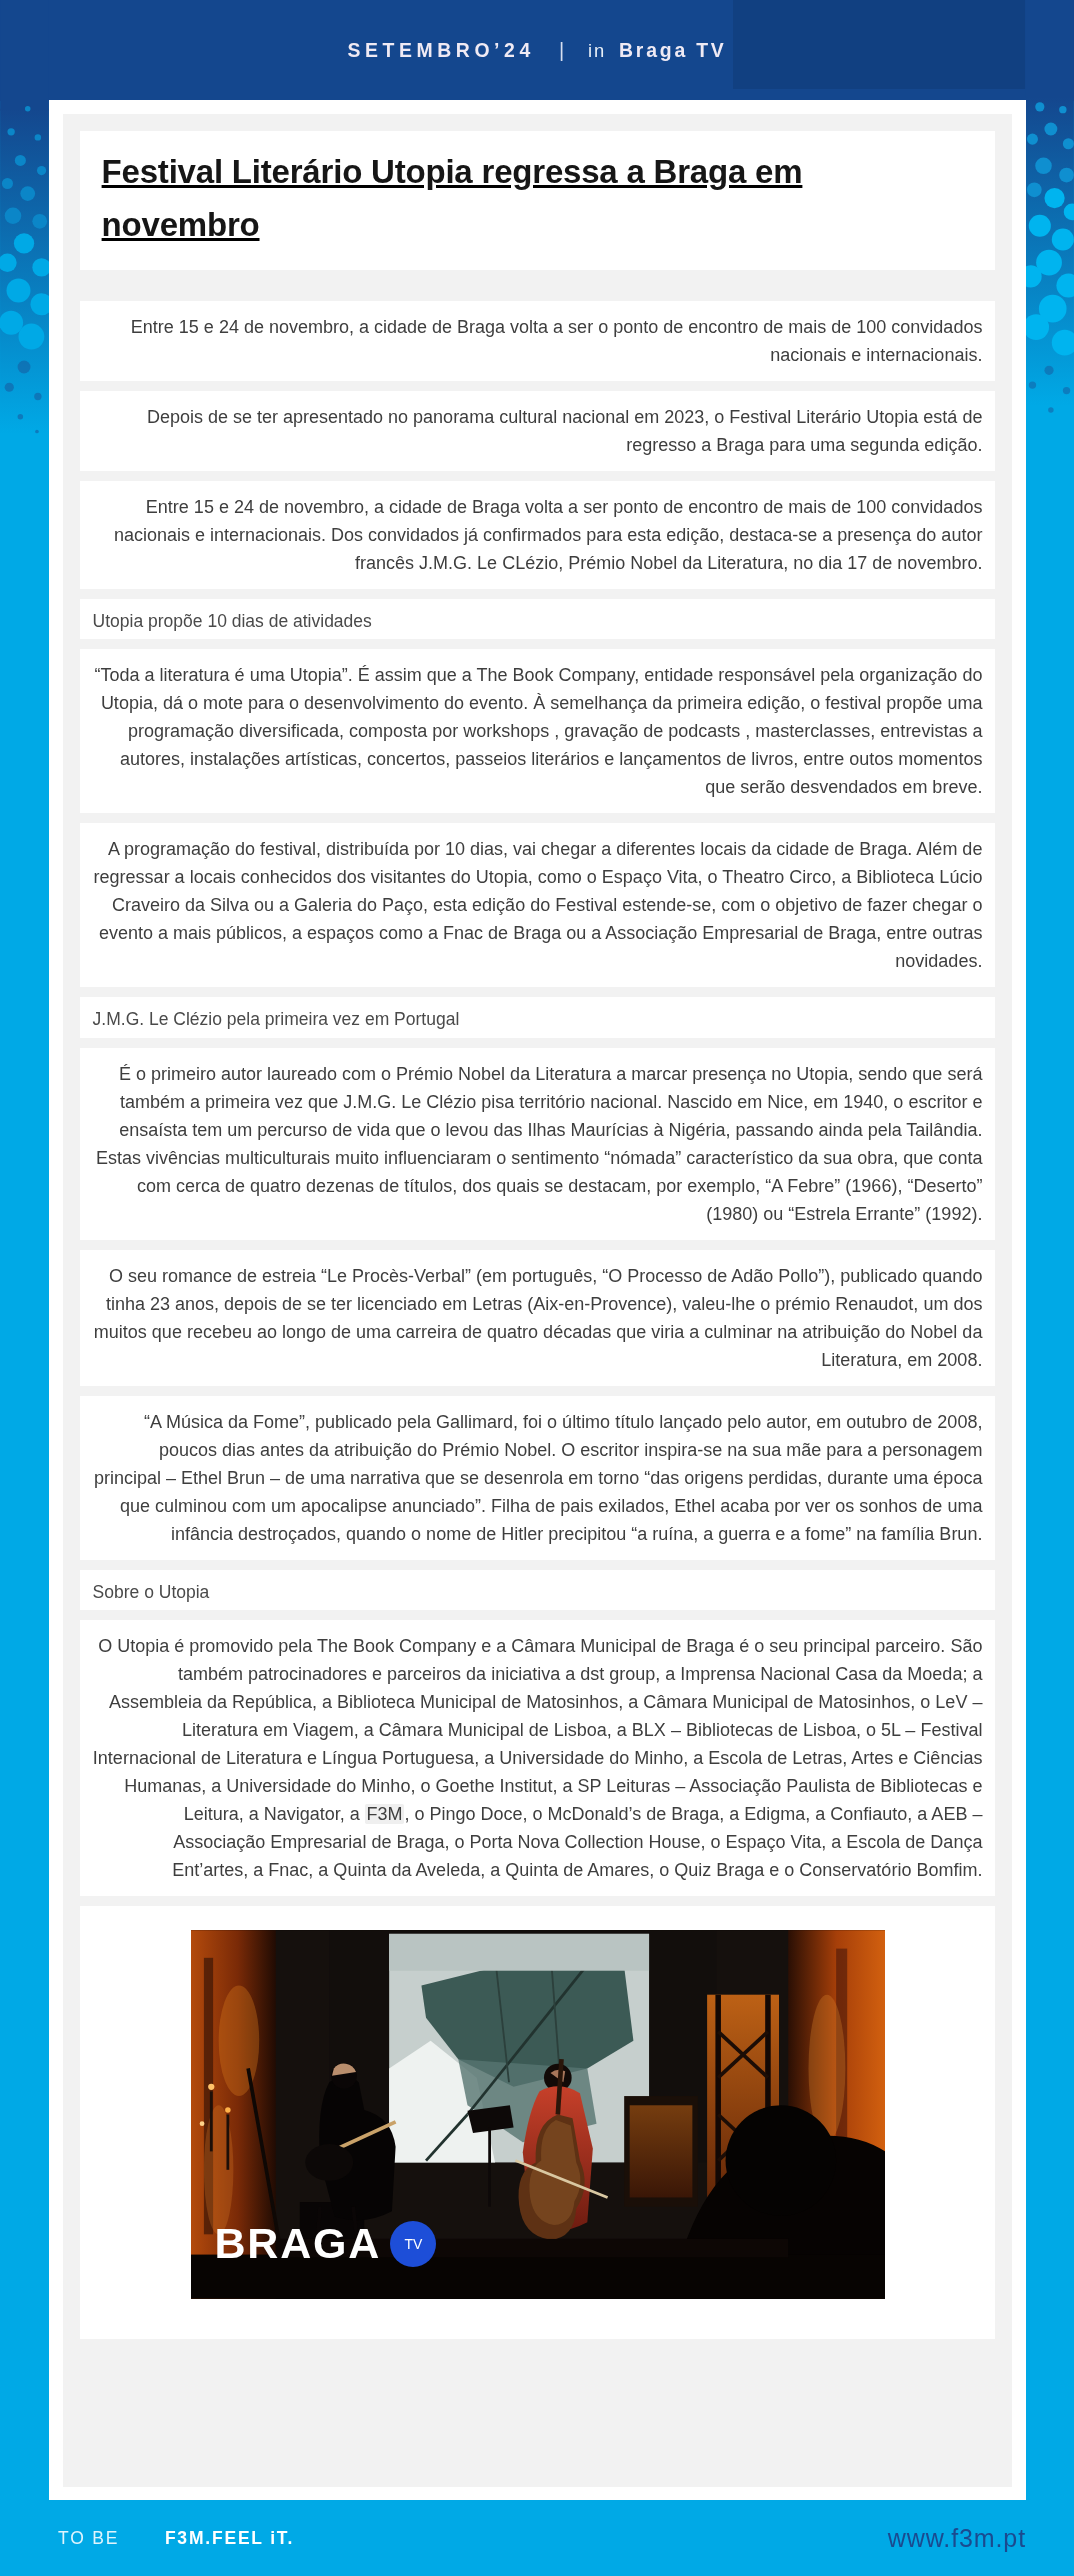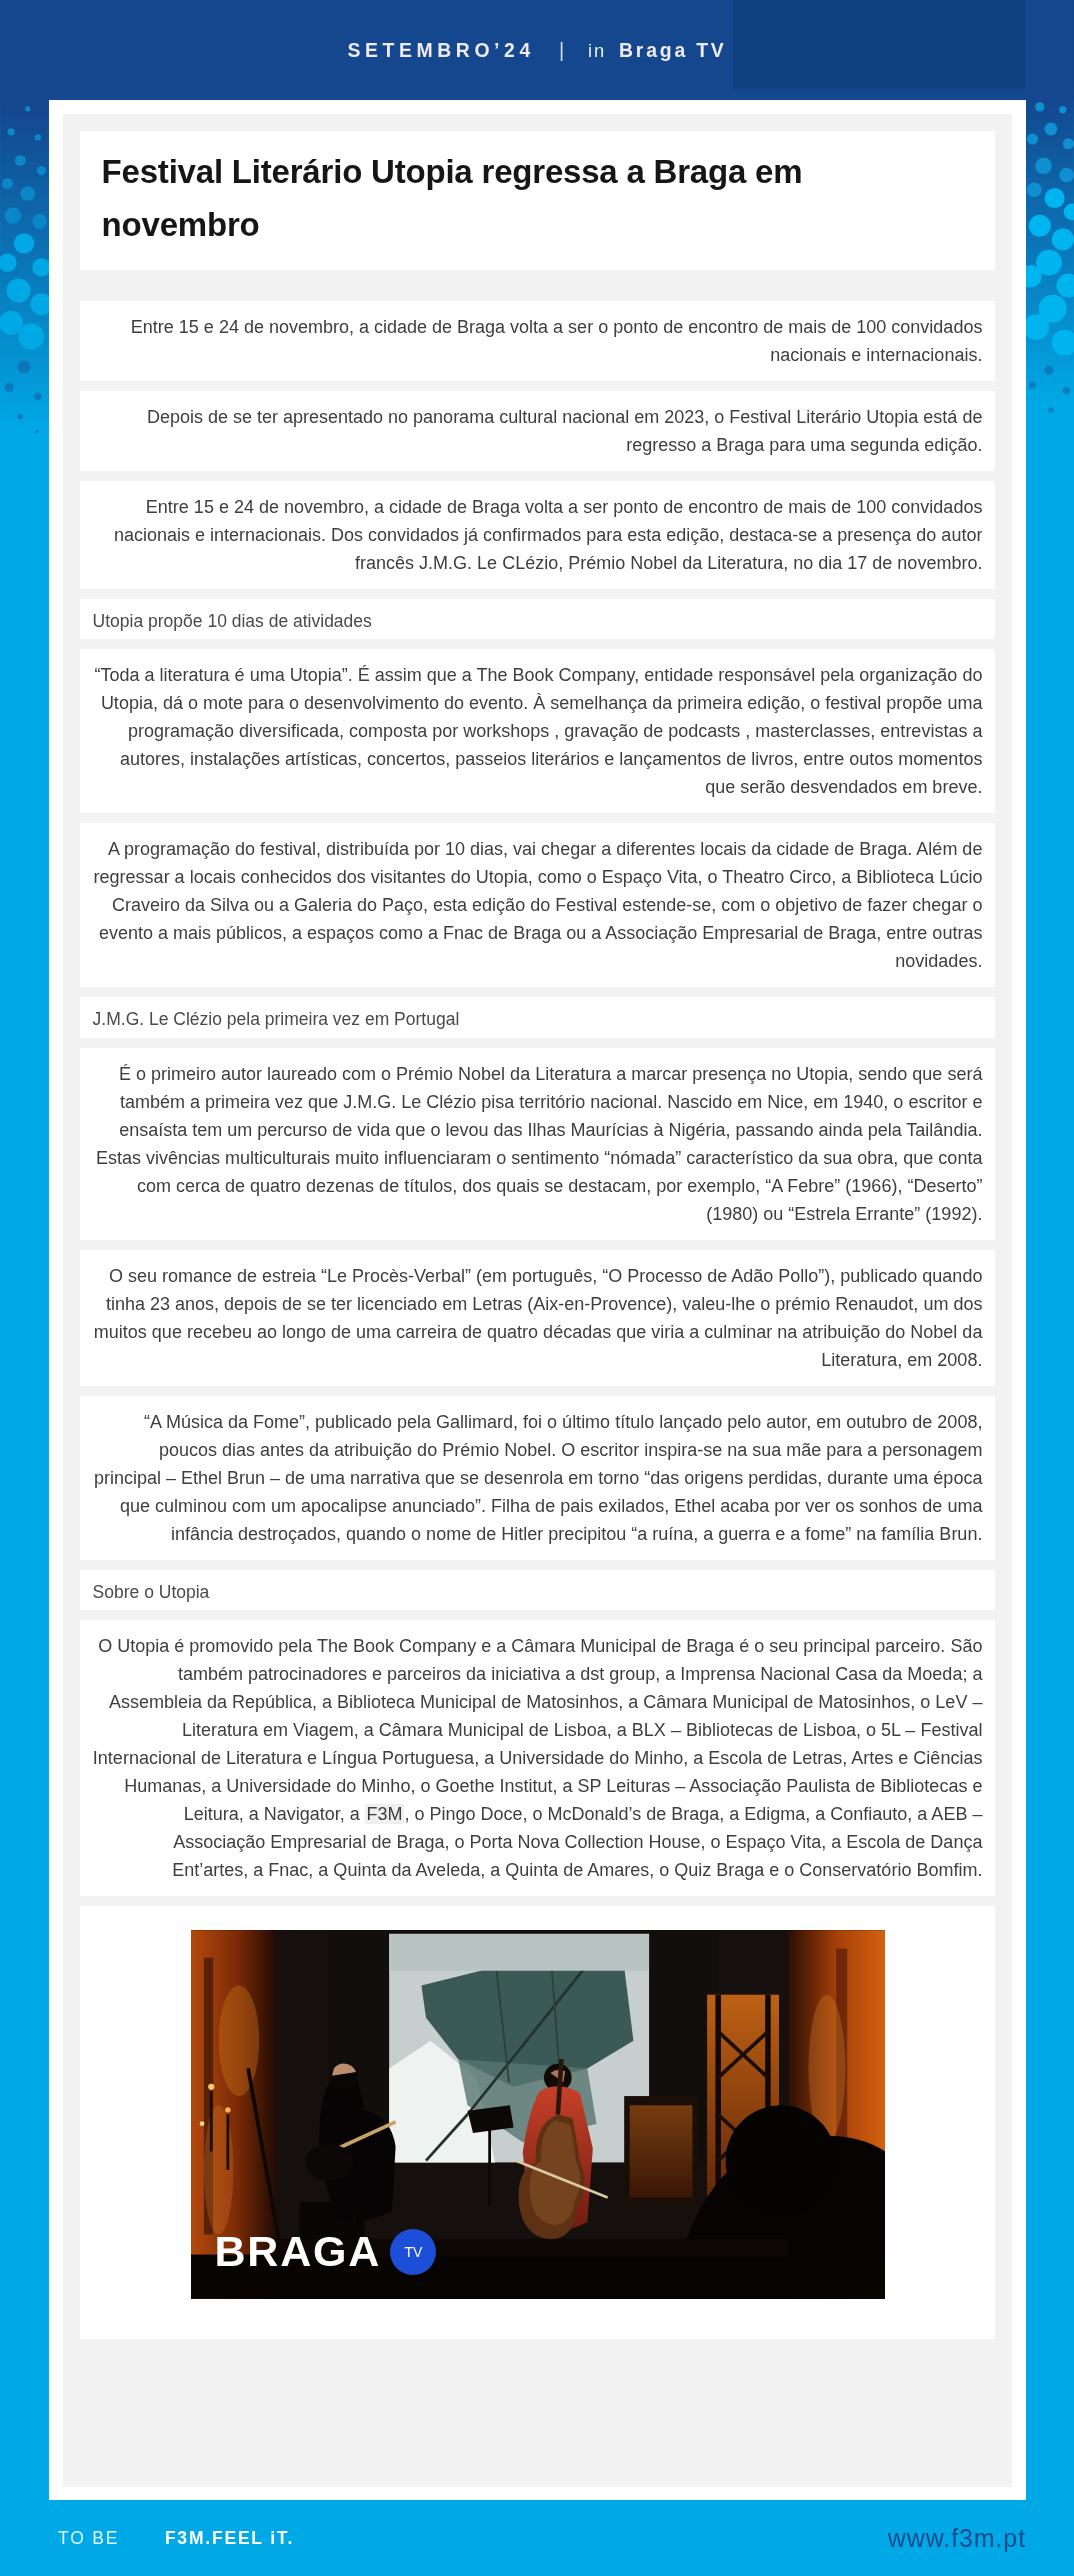--- a/index.html
+++ b/index.html
@@ -26,39 +26,39 @@
   .strip.left{left:0;}
   .strip.right{right:0;}
 
   
   .card{
     position:absolute;left:49px;top:100px;width:977px;height:2401px;
     background:#ffffff;box-sizing:border-box;padding:14px;overflow:hidden;
   }
   .content{background:#f2f2f2;box-sizing:border-box;padding:16.6px;height:100%;overflow:hidden;}
   .block{background:#ffffff;margin-bottom:10px;}
-  .title-block{padding:14.8px 22px 18.4px 22px;margin-bottom:31px;}
+  .title-block{padding:14.8px 22px 18.4px 22px;margin-bottom:31px;text-decoration:underline;}
   h1{
     margin:0;max-width:830px;
     font-size:33px;line-height:53px;color:#161616;font-weight:bold;letter-spacing:-0.2px;
   }
   .para{padding:12px 13px;text-align:right;}
   .para p{margin:0;font-size:18px;line-height:28px;color:#3e3e3e;}
   .subhead{padding:11px 13px 7.4px 13px;}
   .subhead h2{margin:0;font-size:17.5px;line-height:22px;color:#4a4a4a;font-weight:normal;}
   .brand-mark{background:#efefef;border-radius:1.8px;padding:0 1.8px;cursor:pointer;}
 
   
   .photo-block{background:#ffffff;padding:24px 0 37px 0;text-align:center;}
   .photo{
     position:relative;display:inline-block;width:694px;height:369px;overflow:hidden;background:#0b0503;
   }
   .photo svg{display:block;}
   .photo-logo{
-    position:absolute;left:24px;bottom:24px;display:flex;align-items:center;
+    position:absolute;left:24px;bottom:32px;display:flex;align-items:center;
   }
   .photo-logo .wordmark{
     color:#ffffff;font-weight:bold;font-size:43px;letter-spacing:1.8px;line-height:1;
     font-family:"Liberation Sans", sans-serif;
   }
   .tv-badge{
     width:46px;height:46px;border-radius:50%;background:#1d4ed8;margin-left:9.2px;
     display:flex;align-items:center;justify-content:center;
     color:#ffffff;font-weight:normal;font-size:14px;letter-spacing:0;
   }

